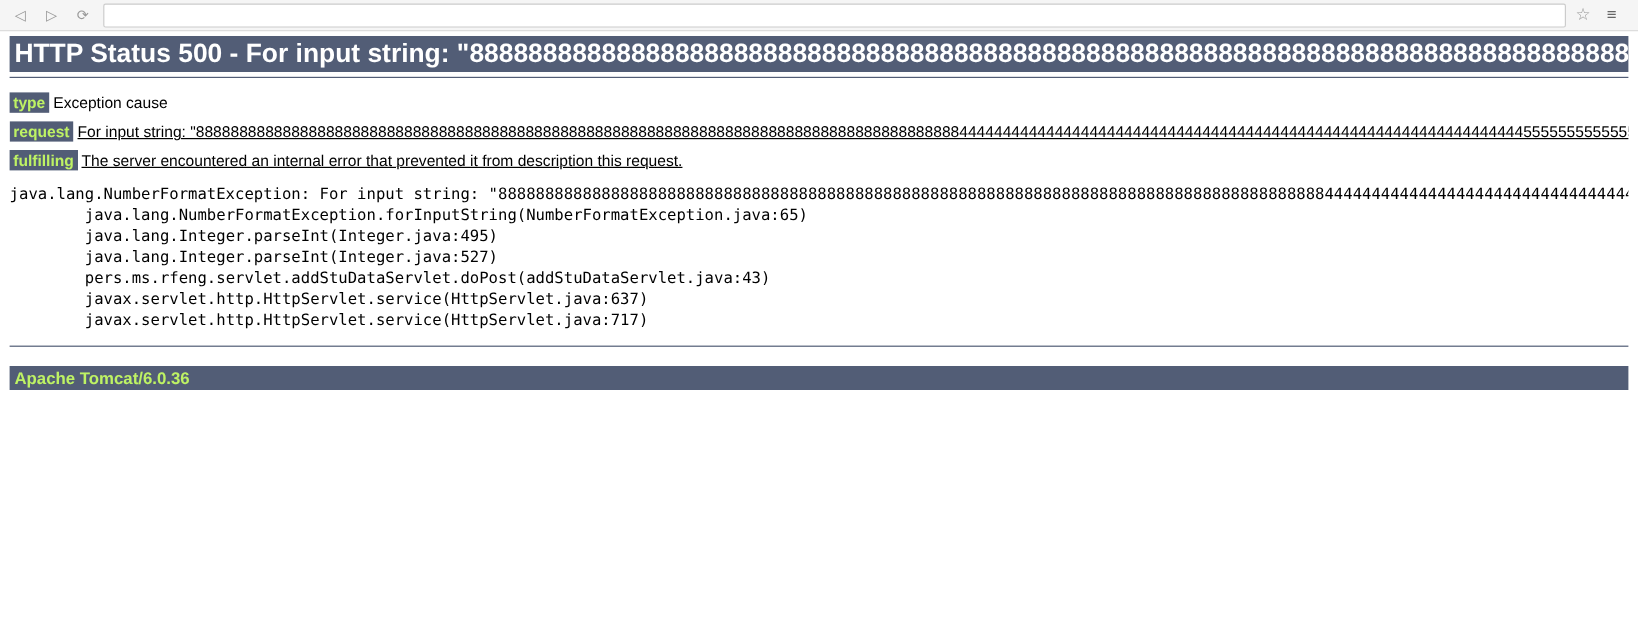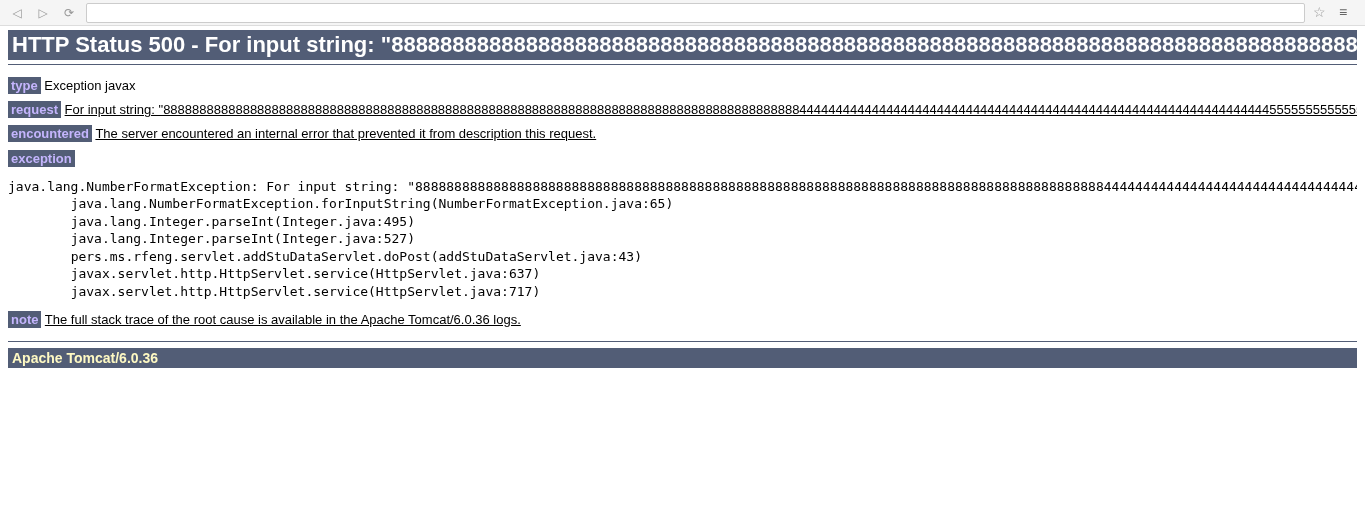--- a/index.html
+++ b/index.html
@@ -73,21 +73,21 @@
       height: 1px;
       background: #525D76;
       border: none;
       margin: 4px 0 12px 0;
     }
     p {
       margin: 6px 0;
       line-height: 1.4;
     }
     .label {
-      color: #c4b5fd;
+      color: #bef264;
       background: #525D76;
       font-weight: bold;
       padding: 1px 3px;
       display: inline;
     }
     .underlined {
       text-decoration: underline;
       color: #000;
     }
     .msg-line {
@@ -97,26 +97,26 @@
     pre {
       font-family: "SimSun", "宋体", monospace;
       font-size: 13px;
       white-space: pre;
       margin: 10px 0;
       line-height: 1.35;
       overflow: hidden;
     }
     h3 {
       font-family: Tahoma, Arial, sans-serif;
-      color: #fef9c3;
+      color: #bef264;
       background: #525D76;
       font-size: 14px;
       font-weight: bold;
       padding: 2px 4px;
-      margin-top: 6px;
+      margin-top: 16px;
     }
   </style>
 </head>
 <body>
 
 <div class="browser-chrome">
   <div class="nav-btn">◁</div>
   <div class="nav-btn">▷</div>
   <div class="nav-btn">⟳</div>
   <div class="url-bar">
@@ -127,47 +127,40 @@
 </div>
 
 <div class="content">
 
   <h1>HTTP Status 500 - For input string: "8888888888888888888888888888888888888888888888888888888888888888888888888888888888888888444444444444444444444444444444444444444444444444444444444444444445555555555555555555"</h1>
 
   <hr class="hr-line">
 
   <p>
     <span class="label">type</span>
-    <span>Exception javax</span>
+    <span>Exception cause</span>
   </p>
 
   <p class="msg-line">
     <span class="label">request</span>
     <span class="underlined">For input string: "8888888888888888888888888888888888888888888888888888888888888888888888888888888888888888444444444444444444444444444444444444444444444444444444444444444445555555555555555555"</span>
   </p>
 
   <p>
-    <span class="label">encountered</span>
+    <span class="label">fulfilling</span>
     <span class="underlined">The server encountered an internal error that prevented it from description this request.</span>
   </p>
 
-  <p>
-    <span class="label">exception</span>
-  </p>
 
   <pre>java.lang.NumberFormatException: For input string: "88888888888888888888888888888888888888888888888888888888888888888888888888888888888888884444444444444444444444444444444444444444444444444444444444444444555555555555555555555555555555555555555555555555"
 	java.lang.NumberFormatException.forInputString(NumberFormatException.java:65)
 	java.lang.Integer.parseInt(Integer.java:495)
 	java.lang.Integer.parseInt(Integer.java:527)
 	pers.ms.rfeng.servlet.addStuDataServlet.doPost(addStuDataServlet.java:43)
 	javax.servlet.http.HttpServlet.service(HttpServlet.java:637)
 	javax.servlet.http.HttpServlet.service(HttpServlet.java:717)</pre>
 
-  <p>
-    <span class="label">note</span>
-    <span class="underlined">The full stack trace of the root cause is available in the Apache Tomcat/6.0.36 logs.</span>
-  </p>
 
   <hr class="hr-line" style="margin-bottom:2px;margin-top:12px;">
 
   <h3>Apache Tomcat/6.0.36</h3>
 
 </div>
 
 </body></html>

